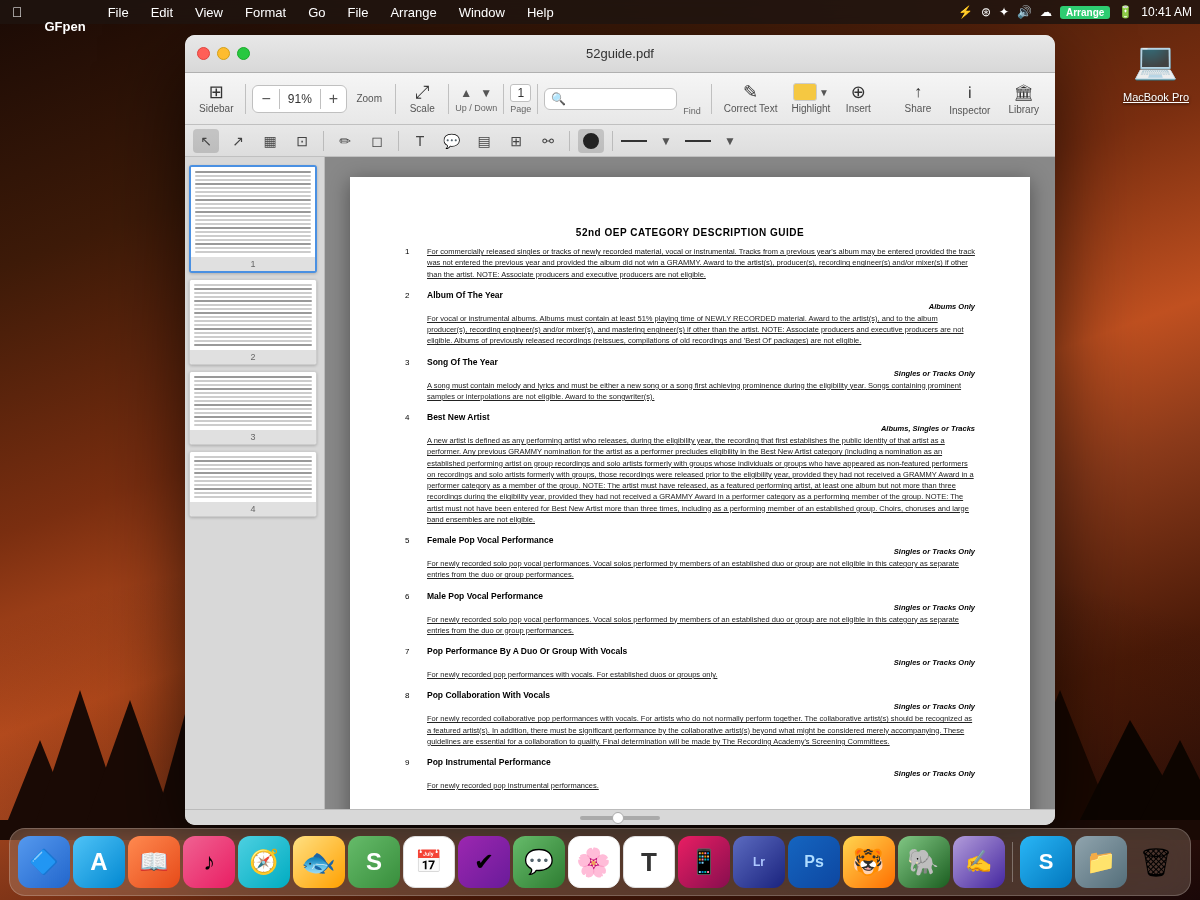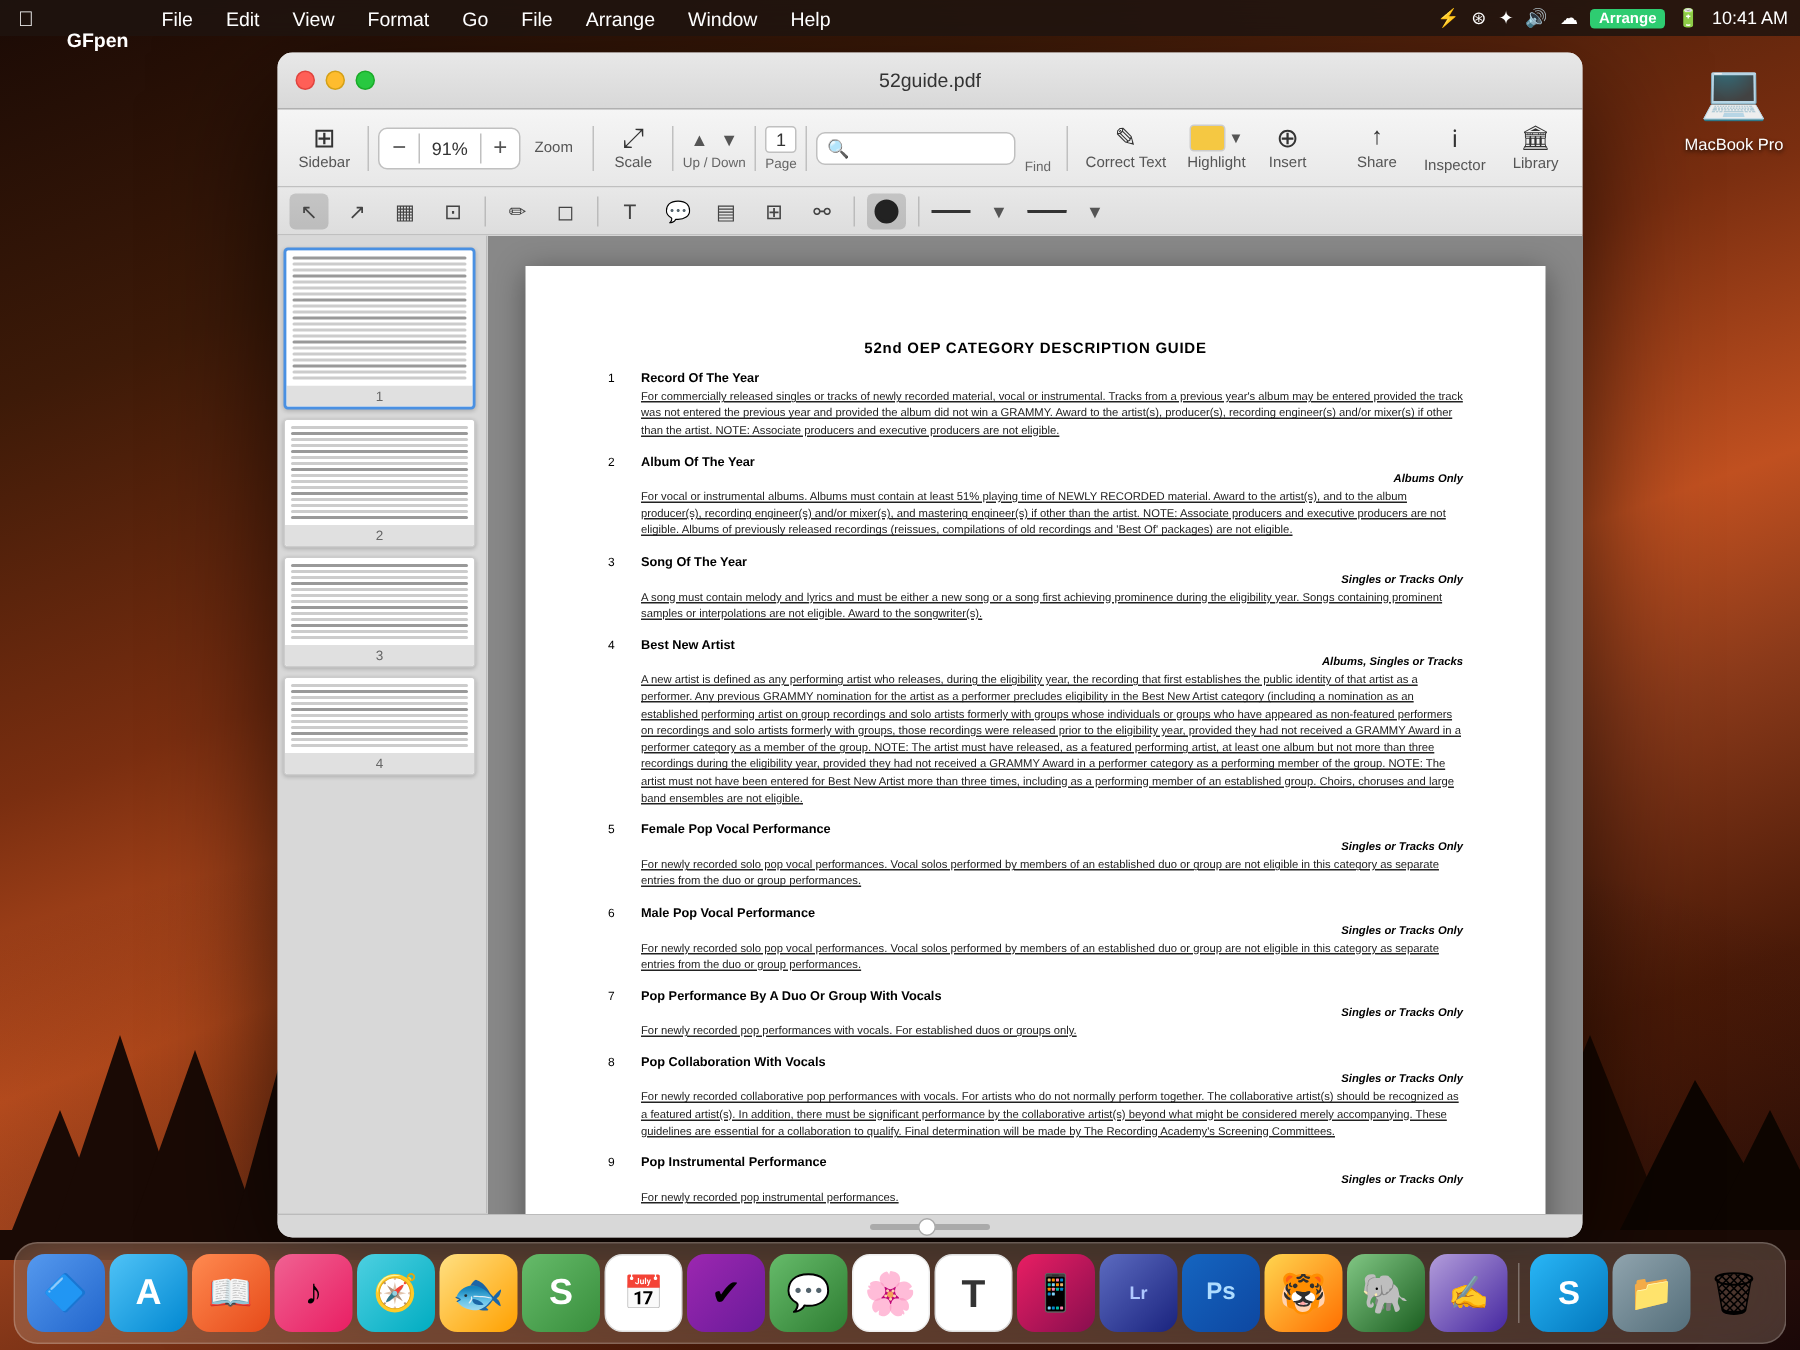--- a/index.html
+++ b/index.html
@@ -484,20 +484,21 @@
       align-items: center;
       justify-content: center;
       font-size: 32px;
     }
 
     .desktop-icon-label {
       font-size: 11px;
       color: #fff;
       text-shadow: 0 1px 3px rgba(0,0,0,0.8);
       text-align: center;
+      text-decoration: underline;
     }
 
     
     .pdf-page-area::-webkit-scrollbar { width: 8px; }
     .pdf-page-area::-webkit-scrollbar-track { background: #777; }
     .pdf-page-area::-webkit-scrollbar-thumb { background: #555; border-radius: 4px; }
 
     .pdf-sidebar::-webkit-scrollbar { width: 4px; }
     .pdf-sidebar::-webkit-scrollbar-track { background: #ccc; }
     .pdf-sidebar::-webkit-scrollbar-thumb { background: #999; border-radius: 2px; }
@@ -860,21 +861,20 @@
     </div>
 
     <div class="pdf-page-area">
       <div class="pdf-page">
 
         <div class="pdf-title">52nd OEP CATEGORY DESCRIPTION GUIDE</div>
 
         <div class="pdf-entry">
           <span class="entry-num">1</span>
           <div class="entry-content">
-            <div class="entry-title">Record Of The Year</div>
             <div class="entry-text">For commercially released singles or tracks of newly recorded material, vocal or instrumental. Tracks from a previous year's album may be entered provided the track was not entered the previous year and provided the album did not win a GRAMMY. Award to the artist(s), producer(s), recording engineer(s) and/or mixer(s) if other than the artist. NOTE: Associate producers and executive producers are not eligible.</div>
           </div>
         </div>
 
         <div class="pdf-entry">
           <span class="entry-num">2</span>
           <div class="entry-content">
             <div class="entry-title">Album Of The Year</div>
             <div class="entry-qualifier">Albums Only</div>
             <div class="entry-text">For vocal or instrumental albums. Albums must contain at least 51% playing time of NEWLY RECORDED material. Award to the artist(s), and to the album producer(s), recording engineer(s) and/or mixer(s), and mastering engineer(s) if other than the artist. NOTE: Associate producers and executive producers are not eligible. Albums of previously released recordings (reissues, compilations of old recordings and 'Best Of' packages) are not eligible.</div>

